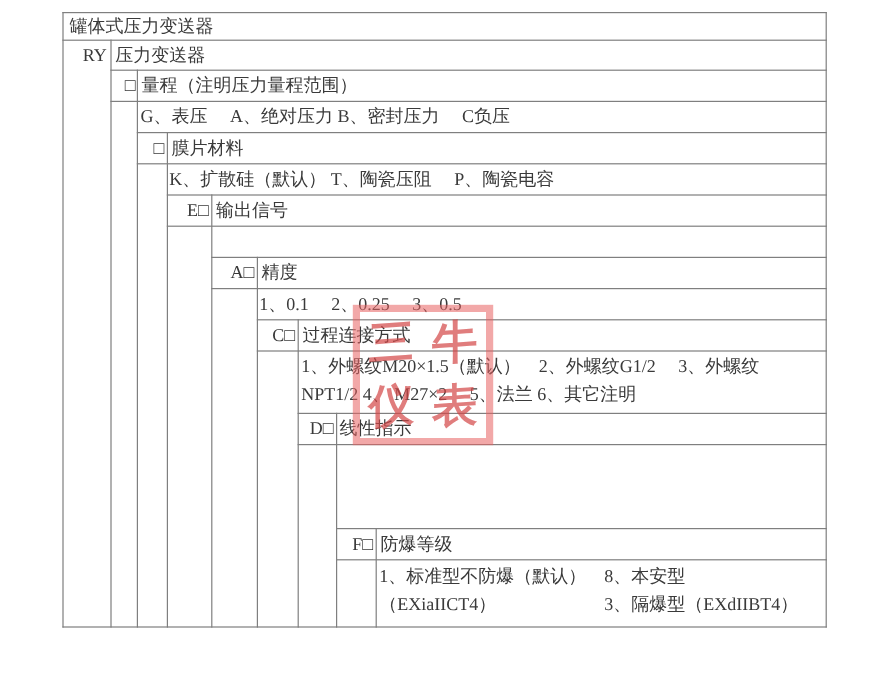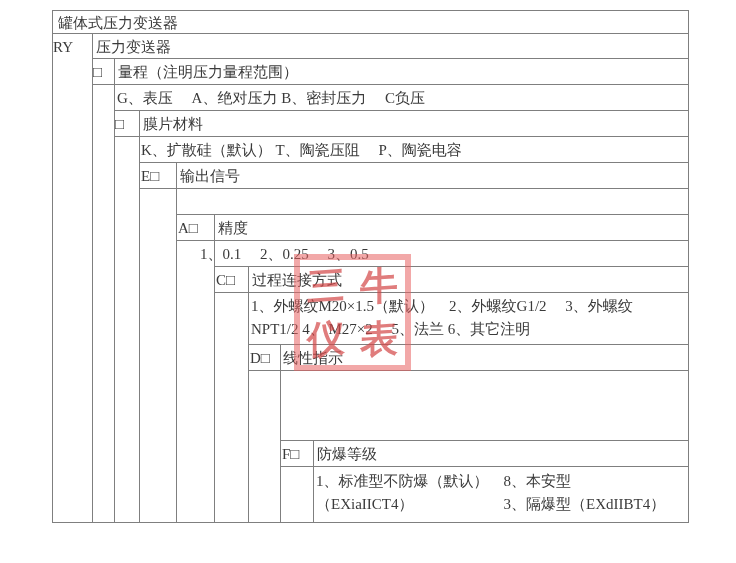--- a/index.html
+++ b/index.html
@@ -3,21 +3,21 @@
 <meta charset="utf-8">
 <style>
   html,body{margin:0;padding:0;background:#ffffff;}
   #page{position:relative;width:736px;height:563px;background:#ffffff;overflow:hidden;
         font-family:"Liberation Serif","DejaVu Serif",serif;color:#3a3a3a;}
   
   .v{position:absolute;width:1px;background:#7f7f7f;}
   .h{position:absolute;height:1px;background:#7f7f7f;}
   
   .cell{position:absolute;font-size:15px;line-height:20px;white-space:nowrap;}
-  .code{text-align:left;}
+  .code{text-align:right;}
   .opts-ml{white-space:pre-line;line-height:23px;}
   
   #stamp{position:absolute;left:294px;top:254px;width:105px;height:105px;
          border:6px solid rgba(232,96,96,0.55);z-index:5;
          display:grid;grid-template-columns:1fr 1fr;grid-template-rows:1fr 1fr;
          align-items:center;justify-items:center;pointer-events:none;}
   #stamp span{font-size:38px;color:rgba(211,70,70,0.70);font-weight:bold;
               transform:rotate(-4deg) skewX(-4deg);line-height:1;}
 </style>
 </head>
@@ -69,21 +69,21 @@
 
   <div class="cell" style="left:141px;top:140px;">K、扩散硅（默认） T、陶瓷压阻　 P、陶瓷电容</div>
 
   <div class="cell code" style="left:141px;top:166px;width:33px;">E□</div>
   <div class="cell" style="left:180px;top:166px;">输出信号</div>
 
 
   <div class="cell code" style="left:178px;top:218px;width:34px;">A□</div>
   <div class="cell" style="left:218px;top:218px;">精度</div>
 
-  <div class="cell" style="left:200px;top:244px;text-align:right;">1、0.1　 2、0.25　 3、0.5</div>
+  <div class="cell" style="left:216px;top:244px;text-align:right;">1、0.1　 2、0.25　 3、0.5</div>
 
   <div class="cell code" style="left:216px;top:270px;width:30px;">C□</div>
   <div class="cell" style="left:252px;top:270px;">过程连接方式</div>
 
   <div class="cell opts-ml" style="left:251px;top:295px;width:434px;">1、外螺纹M20×1.5（默认）　2、外螺纹G1/2　 3、外螺纹
 NPT1/2 4、 M27×2 　5、法兰 6、其它注明</div>
 
   <div class="cell code" style="left:250px;top:348px;width:28px;">D□</div>
   <div class="cell" style="left:283px;top:348px;">线性指示</div>
 

